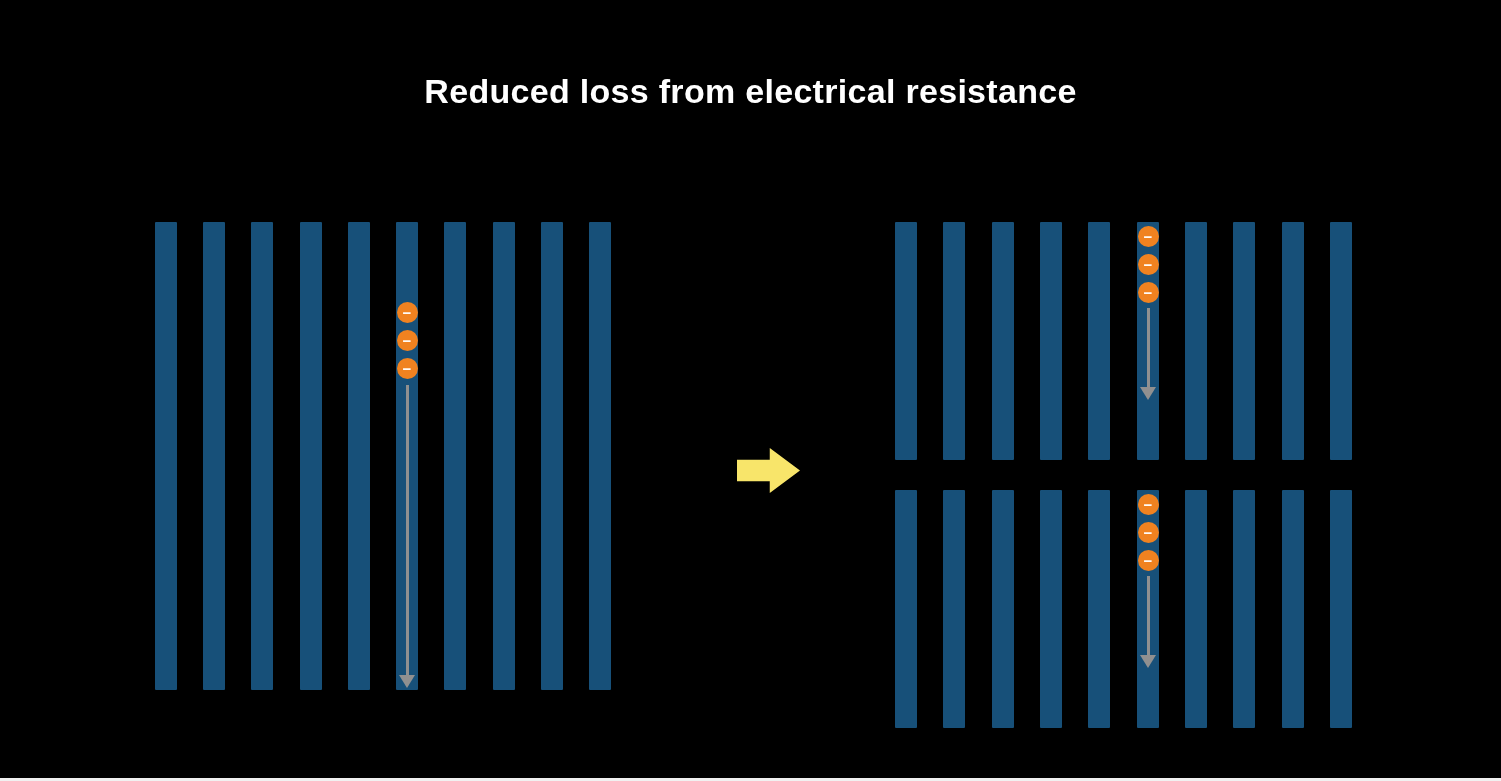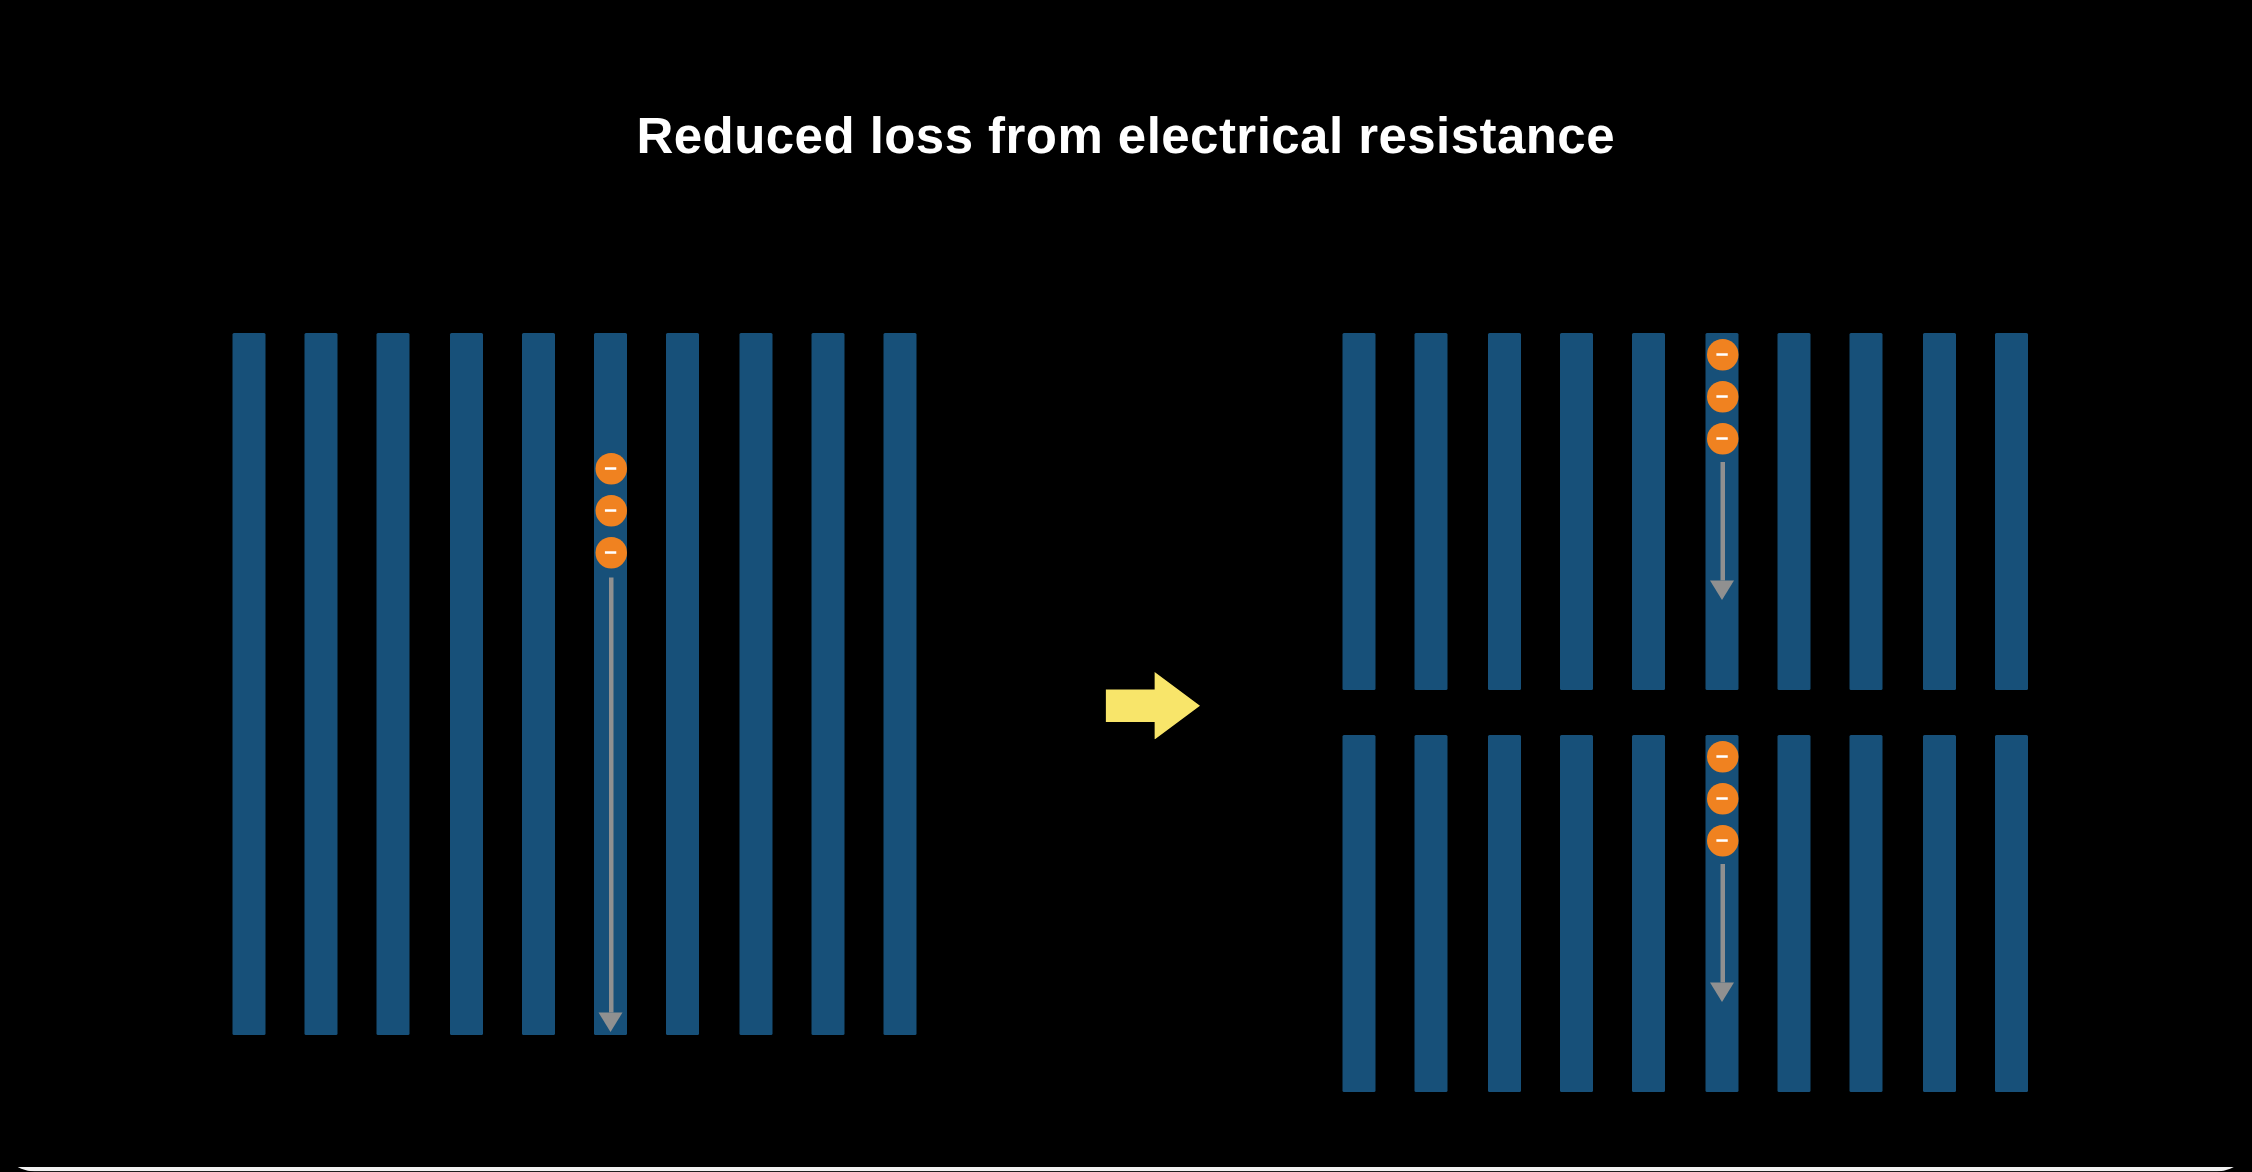--- a/index.html
+++ b/index.html
@@ -5,21 +5,20 @@
   * { margin: 0; padding: 0; box-sizing: border-box; }
   html, body { background: #000; }
   body { font-family: "Liberation Sans", sans-serif; }
 
   .stage {
     position: relative;
     width: 1501px;
     height: 781px;
     background: var(--background, #000);
     overflow: hidden;
-    border-radius: 23px;
   }
 
   .title {
     position: absolute;
     top: 72px;
     left: 0;
     width: 100%;
     text-align: center;
     color: var(--title-text, #fff);
     font-size: 34px;

